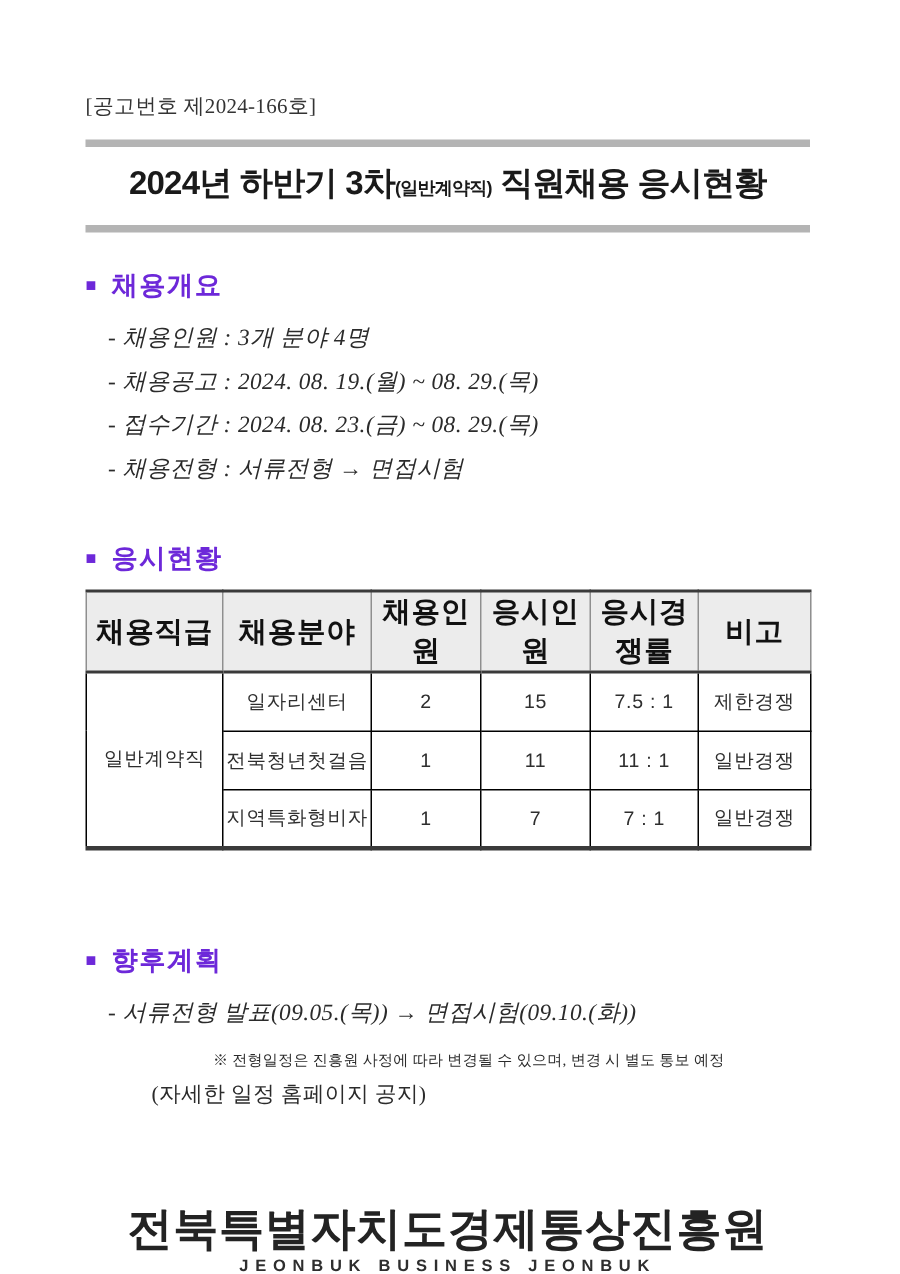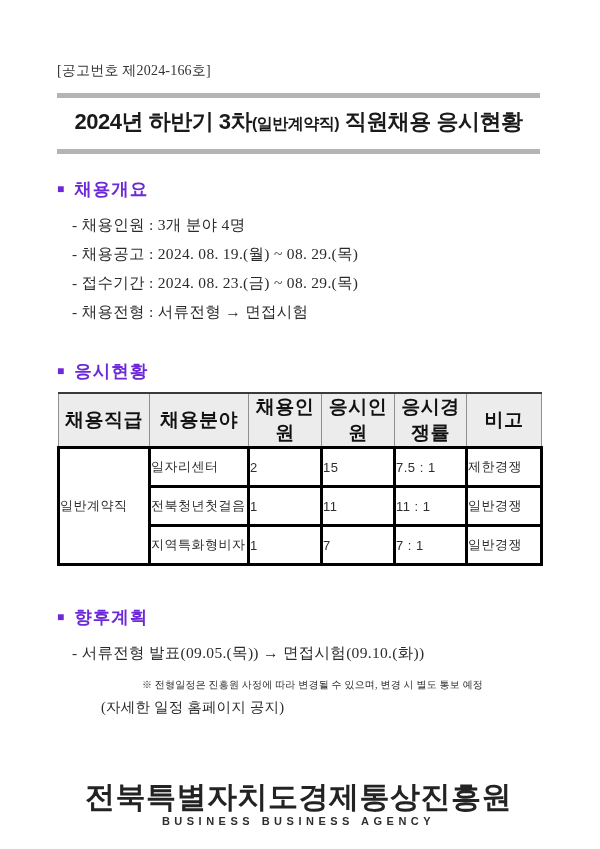--- a/index.html
+++ b/index.html
@@ -37,44 +37,45 @@
     text-align: center;
     font-family: "Liberation Sans", sans-serif;
     font-weight: bold;
     font-size: 22px;
     color: #1a1a1a;
     line-height: 30px;
     padding: 9px 0 10px 0;
     letter-spacing: -0.5px;
     white-space: nowrap;
   }
-  .title-paren { font-size: 16px; }
+  .title-paren { font-size: 12px; }
 
   
   .section-heading {
     font-size: 17.5px;
     font-weight: bold;
     color: #6d28d9;
     letter-spacing: 1px;
   }
   .section-heading .bullet {
     font-size: 12px;
     margin-right: 10px;
     vertical-align: 2px;
     letter-spacing: 0;
   }
   .h-overview { margin-top: 23px; }
   .h-status   { margin-top: 33px; }
-  .h-plan     { margin-top: 39px; }
+  .h-plan     { margin-top: 61px; }
 
   
   .dash-list {
     list-style: none;
     margin-top: 9px;
     padding-left: 15px;
+    font-style: italic;
   }
   .dash-list li {
     font-size: 15.5px;
     line-height: 29px;
     letter-spacing: 0.3px;
     white-space: nowrap;
   }
 
   
   .status-table {
@@ -103,22 +104,23 @@
     text-align: center;
     vertical-align: middle;
     border: 1px solid #8f8f8f;
     border-bottom: 2px solid #3a3a3a;
     letter-spacing: 0.5px;
   }
   .status-table td {
     font-size: 13px;
     color: #2e2e2e;
     height: 39px;
+    text-align: center;
     vertical-align: middle;
-    border: 3px solid #000000;
+    border: 1px solid #000000;
     letter-spacing: 0.5px;
   }
 
   
   .note-line1 {
     font-size: 10px;
     line-height: 23px;
     margin-top: 6px;
     padding-left: 28px;
     letter-spacing: 0.2px;
@@ -224,17 +226,17 @@
 
     <div class="section-heading h-plan"><span class="bullet">■</span><span>향후계획</span></div>
     <ul class="dash-list">
       <li>- 서류전형 발표(09.05.(목)) → 면접시험(09.10.(화))</li>
     </ul>
     <div class="note-line1">※ 전형일정은 진흥원 사정에 따라 변경될 수 있으며, 변경 시 별도 통보 예정</div>
     <div class="note-line2">(자세한 일정 홈페이지 공지)</div>
 
     <div class="footer-logo">
       <div class="org-ko">전북특별자치도경제통상진흥원</div>
-      <div class="org-en">BUSINESS BUSINESS AGENCY</div>
+      <div class="org-en">JEONBUK BUSINESS JEONBUK</div>
     </div>
 
   </div>
 </div>
 
 </body></html>

